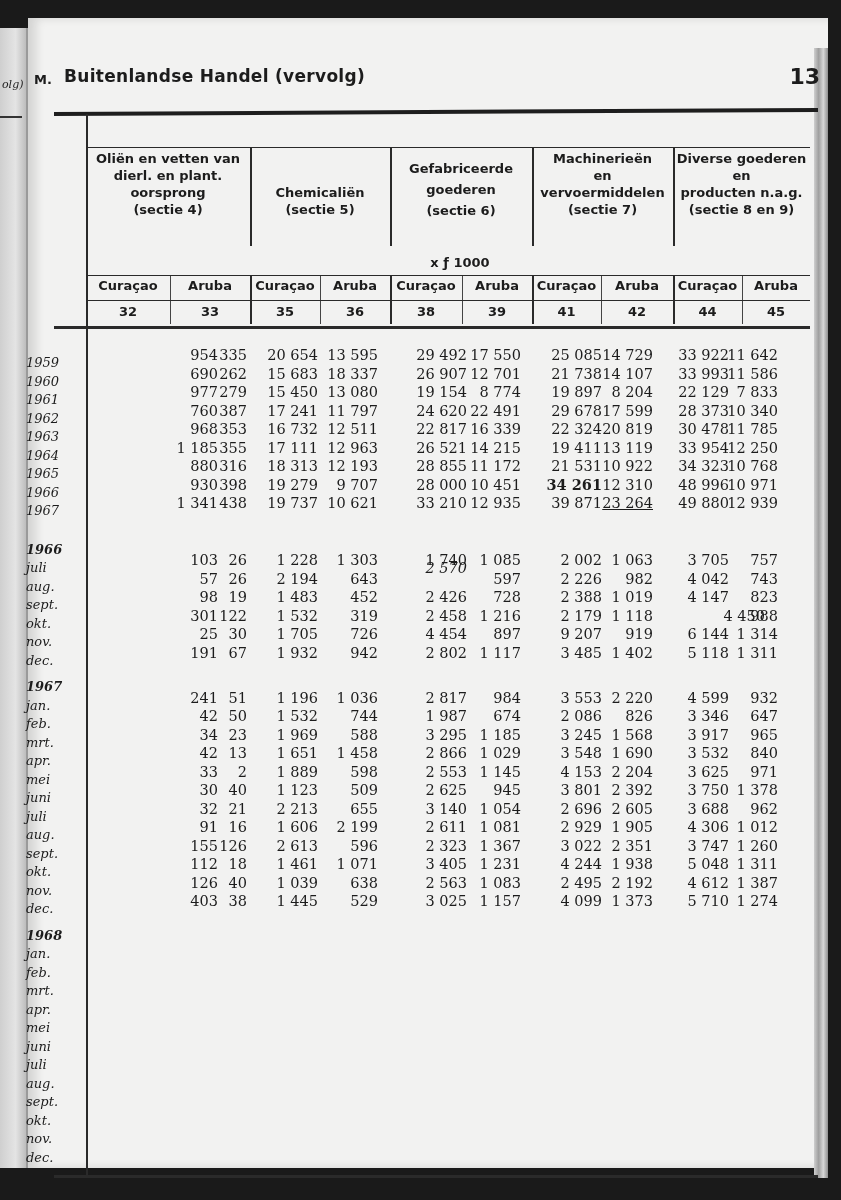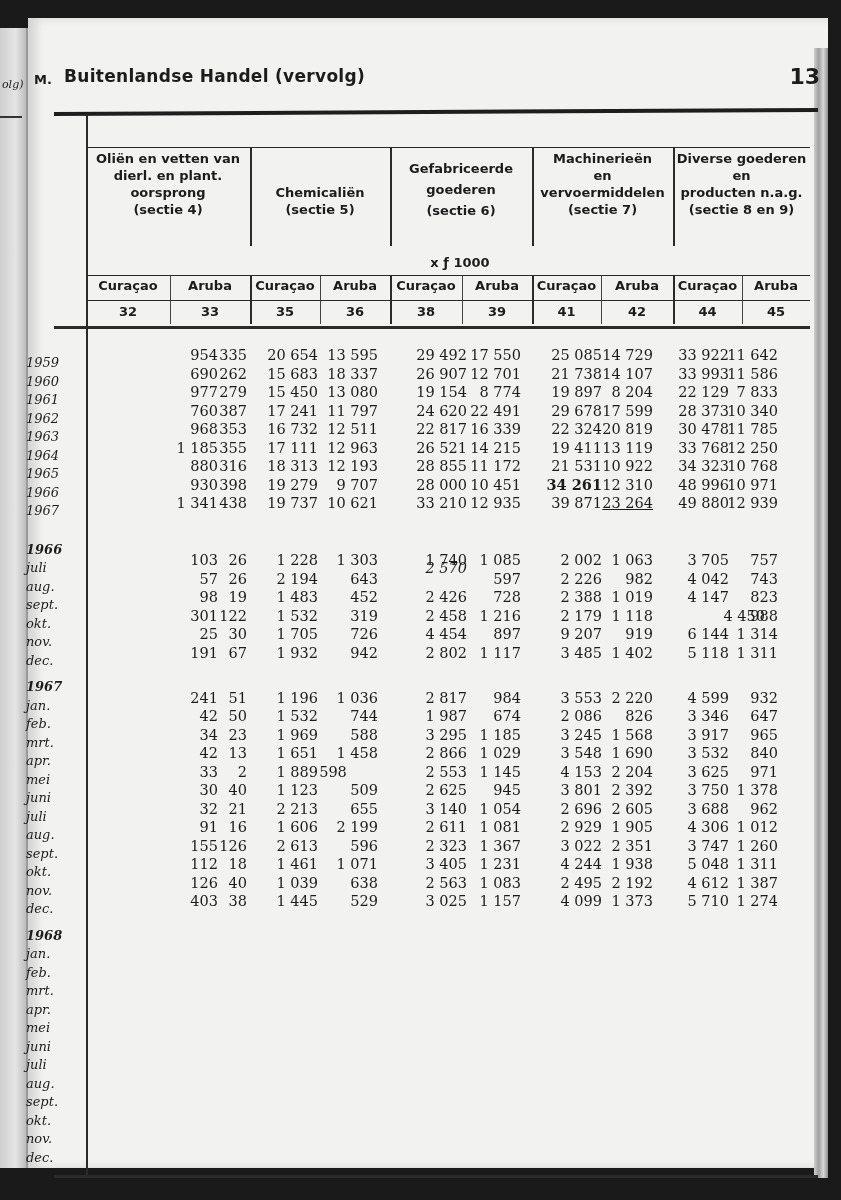--- a/index.html
+++ b/index.html
@@ -189,21 +189,21 @@
     <div class="cell" style="top: 402px; left: 660px; width: 90px;">11 785</div>
     <div class="rowlabel" style="top: 428.5px;">1964</div>
     <div class="cell" style="top: 420.5px; left: 100px; width: 90px;">1 185</div>
     <div class="cell" style="top: 420.5px; left: 129px; width: 90px;">355</div>
     <div class="cell" style="top: 420.5px; left: 200px; width: 90px;">17 111</div>
     <div class="cell" style="top: 420.5px; left: 260px; width: 90px;">12 963</div>
     <div class="cell" style="top: 420.5px; left: 349px; width: 90px;">26 521</div>
     <div class="cell" style="top: 420.5px; left: 403px; width: 90px;">14 215</div>
     <div class="cell" style="top: 420.5px; left: 484px; width: 90px;">19 411</div>
     <div class="cell" style="top: 420.5px; left: 535px; width: 90px;">13 119</div>
-    <div class="cell" style="top: 420.5px; left: 611px; width: 90px;">33 768</div>
+    <div class="cell" style="top: 420.5px; left: 611px; width: 90px;">33 954</div>
     <div class="cell" style="top: 420.5px; left: 660px; width: 90px;">12 250</div>
     <div class="rowlabel" style="top: 447px;">1965</div>
     <div class="cell" style="top: 439px; left: 100px; width: 90px;">880</div>
     <div class="cell" style="top: 439px; left: 129px; width: 90px;">316</div>
     <div class="cell" style="top: 439px; left: 200px; width: 90px;">18 313</div>
     <div class="cell" style="top: 439px; left: 260px; width: 90px;">12 193</div>
     <div class="cell" style="top: 439px; left: 349px; width: 90px;">28 855</div>
     <div class="cell" style="top: 439px; left: 403px; width: 90px;">11 172</div>
     <div class="cell" style="top: 439px; left: 484px; width: 90px;">21 531</div>
     <div class="cell" style="top: 439px; left: 535px; width: 90px;">10 922</div>
@@ -340,21 +340,21 @@
     <div class="cell" style="top: 726px; left: 349px; width: 90px;">2 866</div>
     <div class="cell" style="top: 726px; left: 403px; width: 90px;">1 029</div>
     <div class="cell" style="top: 726px; left: 484px; width: 90px;">3 548</div>
     <div class="cell" style="top: 726px; left: 535px; width: 90px;">1 690</div>
     <div class="cell" style="top: 726px; left: 611px; width: 90px;">3 532</div>
     <div class="cell" style="top: 726px; left: 660px; width: 90px;">840</div>
     <div class="rowlabel" style="top: 752.5px;">mei</div>
     <div class="cell" style="top: 744.5px; left: 100px; width: 90px;">33</div>
     <div class="cell" style="top: 744.5px; left: 129px; width: 90px;">2</div>
     <div class="cell" style="top: 744.5px; left: 200px; width: 90px;">1 889</div>
-    <div class="cell" style="top: 744.5px; left: 260px; width: 90px; text-align: center;">598</div>
+    <div class="cell" style="top: 744.5px; left: 260px; width: 90px;">598</div>
     <div class="cell" style="top: 744.5px; left: 349px; width: 90px;">2 553</div>
     <div class="cell" style="top: 744.5px; left: 403px; width: 90px;">1 145</div>
     <div class="cell" style="top: 744.5px; left: 484px; width: 90px;">4 153</div>
     <div class="cell" style="top: 744.5px; left: 535px; width: 90px;">2 204</div>
     <div class="cell" style="top: 744.5px; left: 611px; width: 90px;">3 625</div>
     <div class="cell" style="top: 744.5px; left: 660px; width: 90px;">971</div>
     <div class="rowlabel" style="top: 771px;">juni</div>
     <div class="cell" style="top: 763px; left: 100px; width: 90px;">30</div>
     <div class="cell" style="top: 763px; left: 129px; width: 90px;">40</div>
     <div class="cell" style="top: 763px; left: 200px; width: 90px;">1 123</div>

